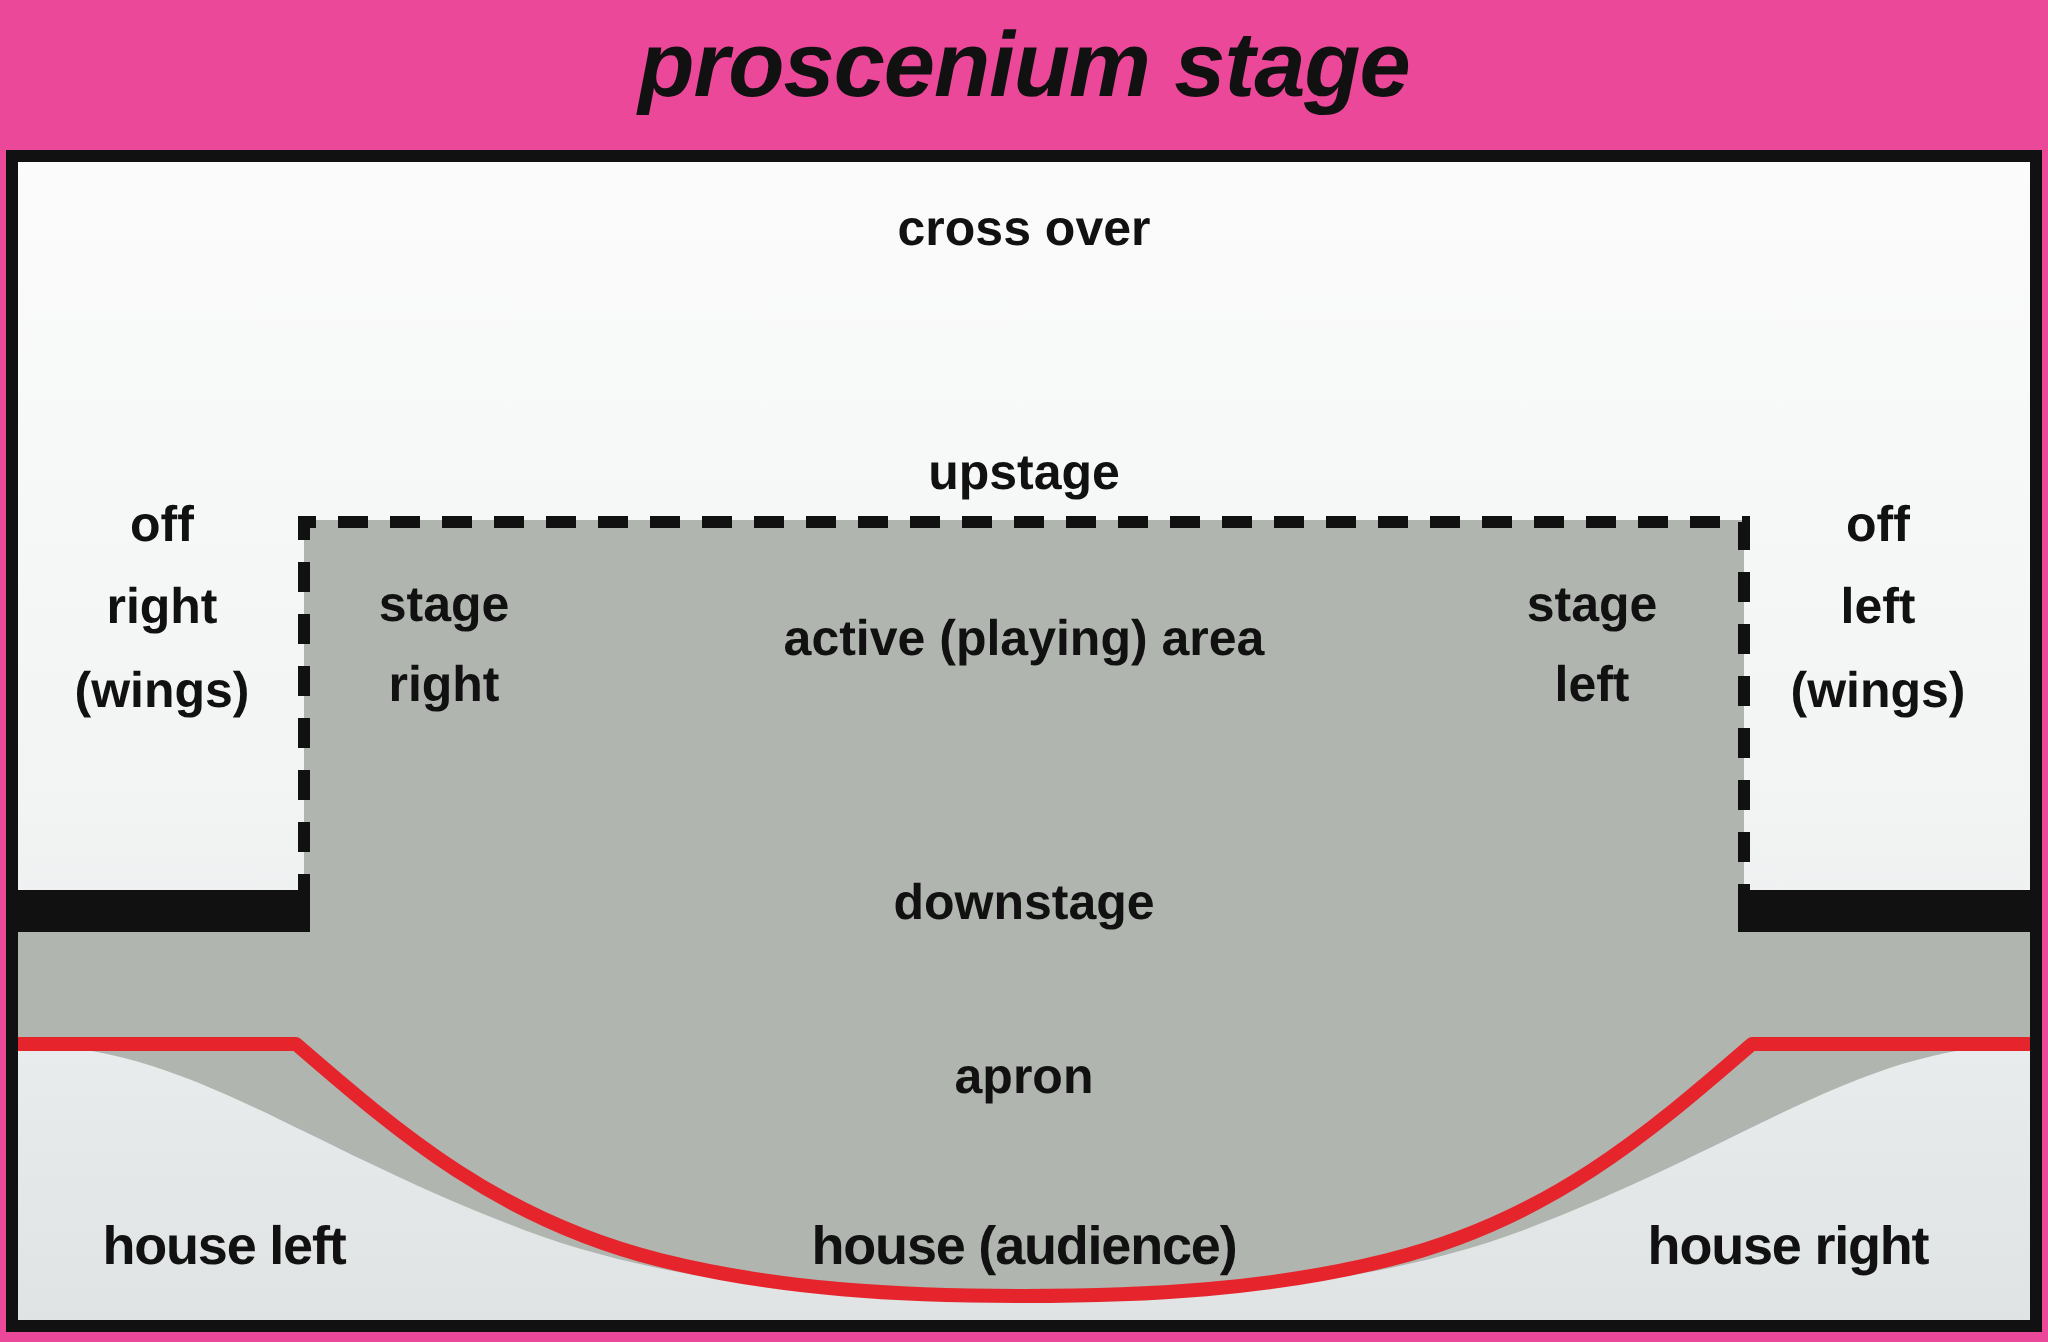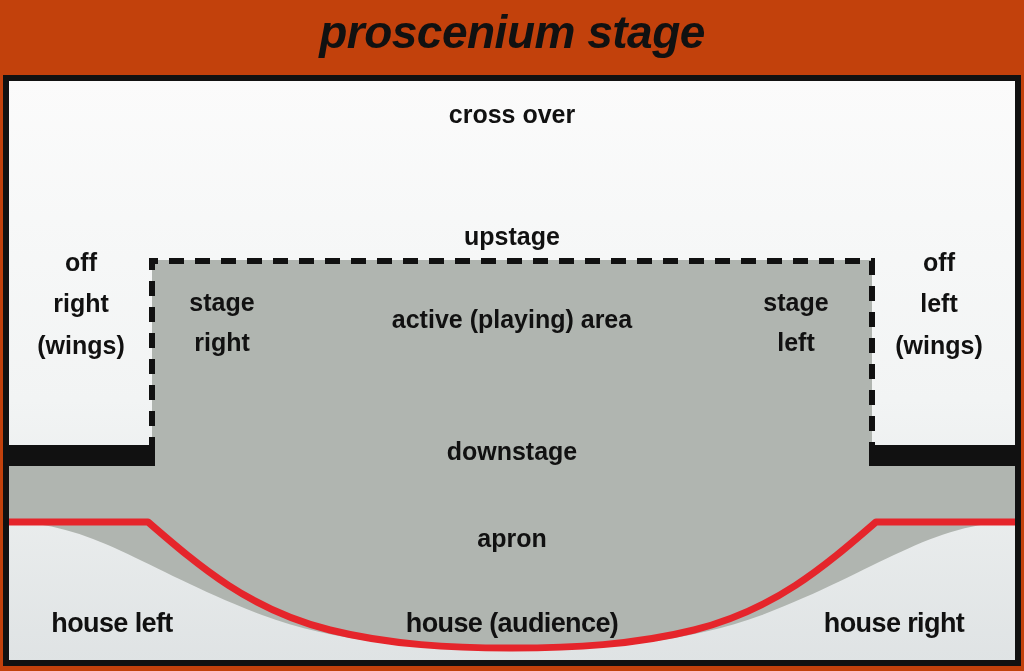--- a/index.html
+++ b/index.html
@@ -10,21 +10,21 @@
   body {
     width: 1024px;
     height: 671px;
     overflow: hidden;
     font-family: "Liberation Sans", sans-serif;
   }
   #page {
     position: relative;
     width: 1024px;
     height: 671px;
-    background: #c2410c;
+    background: #ec4899;
   }
   #diagram-title {
     position: absolute;
     left: 0;
     top: 2px;
     width: 1024px;
     text-align: center;
     font-family: "Liberation Sans", sans-serif;
     font-weight: bold;
     font-style: italic;

